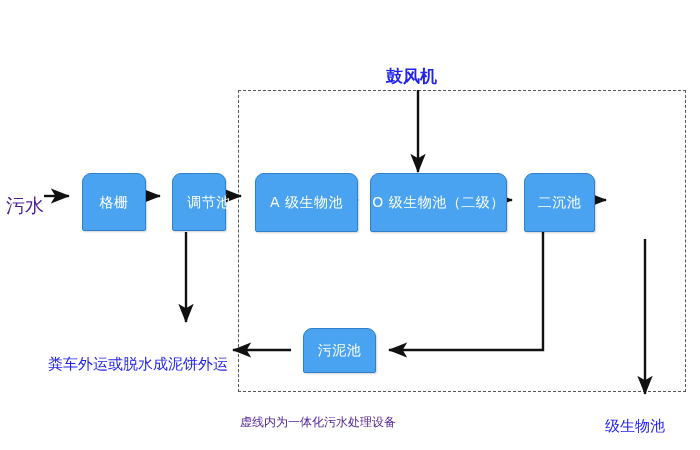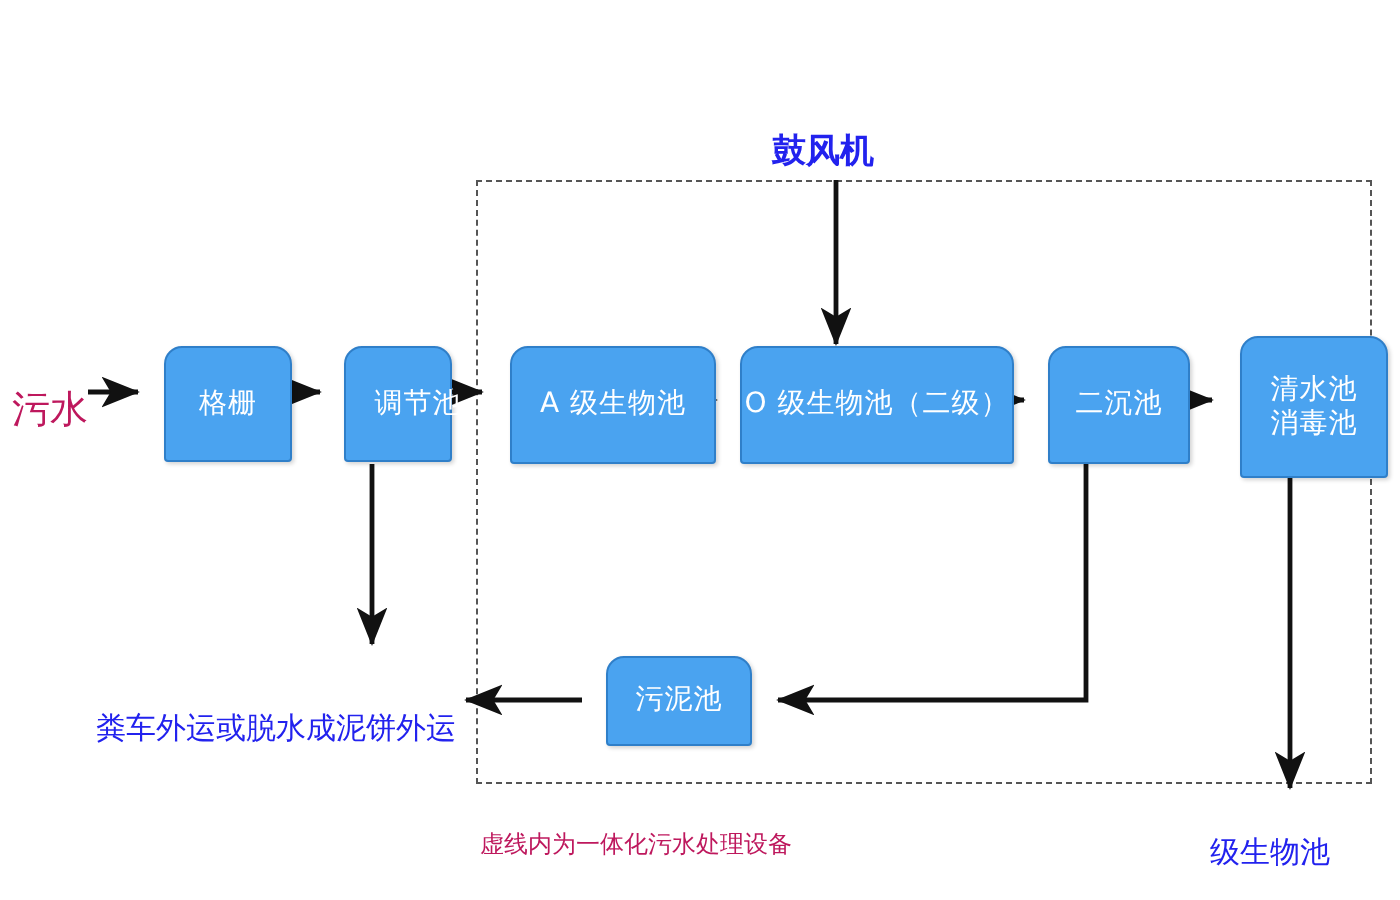--- a/index.html
+++ b/index.html
@@ -48,21 +48,21 @@
   }
   .node .line2 { margin-top: 1px; }
   .label {
     position: absolute;
     white-space: nowrap;
     font-size: 15px;
     line-height: 1;
     margin-top: 16px;
   }
   .label.blue { color: #2222ee; }
-  .label.black { color: #be185d; }
+  .label.black { color: #4c1d95; }
   .label.small { font-size: 12px; }
   .dashed-box {
     position: absolute;
     border: 1px dashed #555555;
     box-sizing: border-box;
     background: transparent;
   }
 </style>
 </head>
 <body>
@@ -116,24 +116,20 @@
   </div>
 
   <div class="node" style="left:358px; top:173px; width:137px; height:59px;">
     <span>O 级生物池（二级）</span>
   </div>
 
   <div class="node" style="left:512px; top:173px; width:71px; height:59px;">
     <span>二沉池</span>
   </div>
 
-  <div class="node" style="left:608px; top:168px; width:74px; height:71px;">
-    <span>清水池</span>
-    <span class="line2">消毒池</span>
-  </div>
 
   <div class="node" style="left:291px; top:328px; width:73px; height:45px;">
     <span>污泥池</span>
   </div>
 
   <div class="label black" style="left:6px; top:180px; font-size:19px;">污水</div>
 
   <div class="label blue" style="left:386px; top:52px; font-size:17px; font-weight:bold;">鼓风机</div>
 
   <div class="label blue" style="left:48px; top:341px; font-size:15px;">粪车外运或脱水成泥饼外运</div>

